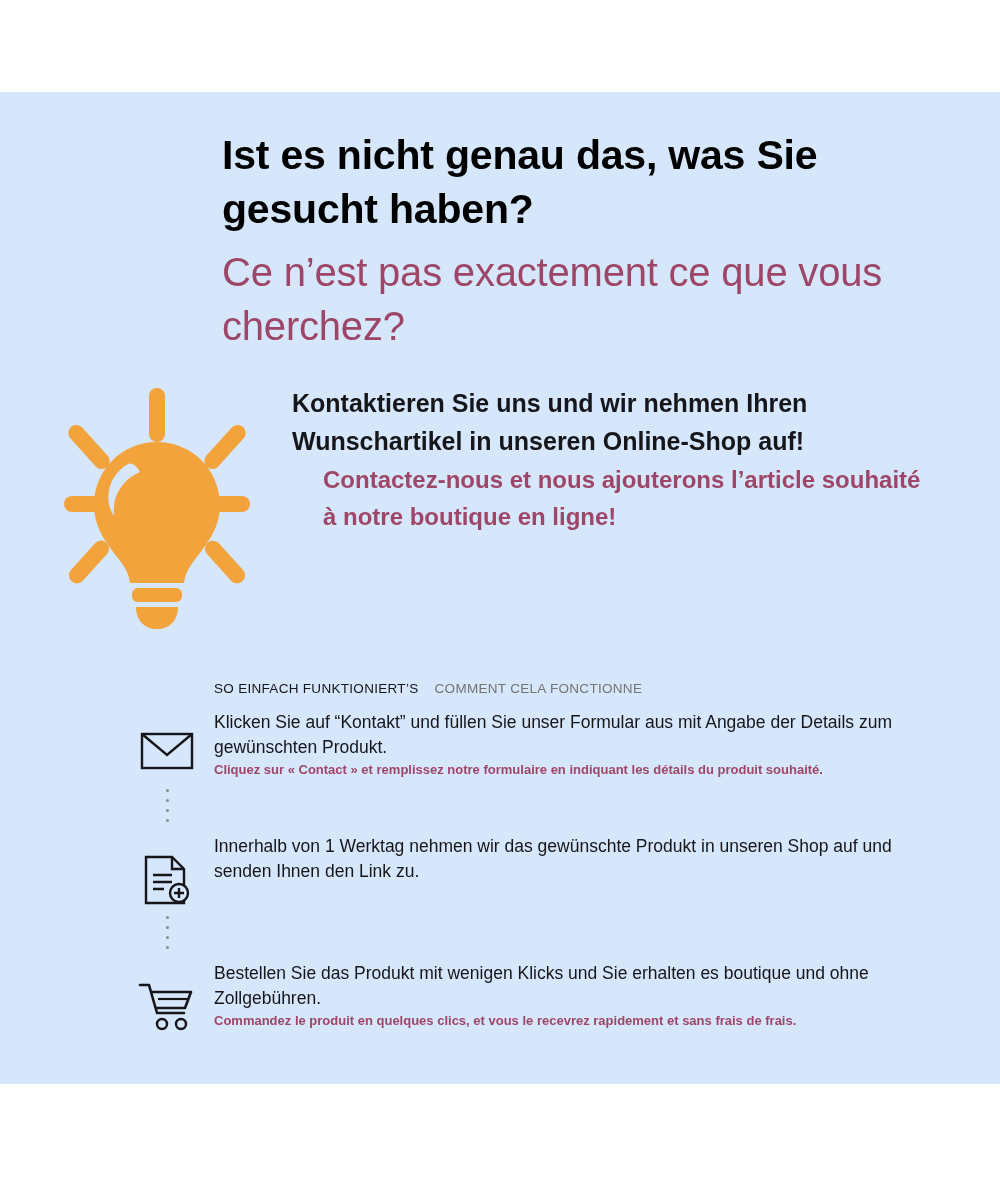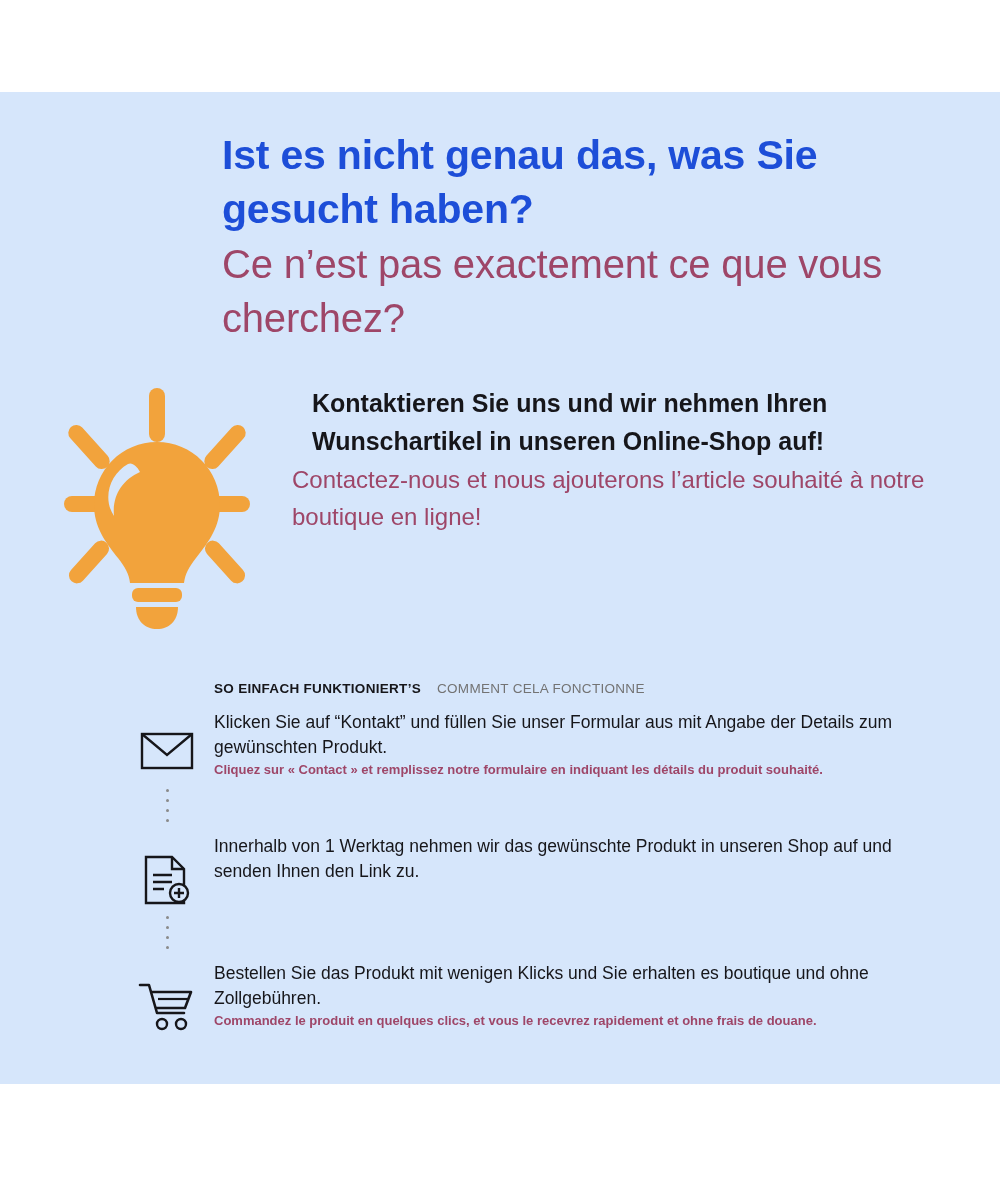--- a/index.html
+++ b/index.html
@@ -31,30 +31,30 @@
   .headline {
     position: absolute;
     left: 222px;
     top: 128px;
     width: 720px;
   }
   .headline .de {
     font-size: 41px;
     font-weight: bold;
     line-height: 1.32;
-    color: #1d4ed8;
+    color: #000000;
     letter-spacing: -0.2px;
   }
   .headline .fr {
     font-size: 40px;
     font-weight: normal;
     line-height: 1.34;
     color: #9e4668;
     letter-spacing: -0.2px;
-    margin-top: 2px;
+    margin-top: 10px;
   }
   
   .bulb-wrap {
     position: absolute;
     left: 36px;
     top: 388px;
     width: 240px;
     height: 250px;
   }
   
@@ -62,41 +62,41 @@
     position: absolute;
     left: 292px;
     top: 384px;
     width: 640px;
   }
   .intro .de {
     font-size: 25px;
     font-weight: bold;
     line-height: 1.52;
     color: #16161a;
-    margin-left: 20px;
   }
   .intro .fr {
     font-size: 24px;
-    font-weight: normal;
+    font-weight: bold;
     line-height: 1.56;
     color: #9e4668;
     margin-top: 1px;
+    margin-left: 31px;
   }
   
   .how-head {
     position: absolute;
     left: 214px;
     top: 681px;
     display: flex;
     align-items: baseline;
     gap: 16px;
   }
   .how-head .de {
     font-size: 13.5px;
-    font-weight: bold;
+    font-weight: normal;
     letter-spacing: 0.3px;
     color: #16161a;
   }
   .how-head .fr {
     font-size: 13.5px;
     font-weight: normal;
     letter-spacing: 0.3px;
     color: #737373;
   }
   
@@ -251,18 +251,18 @@
         <svg width="58" height="50" viewBox="0 0 58 50">
           <path d="M2 4 H11 L19 32 H46" fill="none" stroke="#16161a" stroke-width="2.6" stroke-linecap="round" stroke-linejoin="round"></path>
           <path d="M13 11 H53 L47 27 H18" fill="none" stroke="#16161a" stroke-width="2.6" stroke-linejoin="round"></path>
           <path d="M20 18 H50" stroke="#16161a" stroke-width="2.2"></path>
           <circle cx="24" cy="43" r="5" fill="none" stroke="#16161a" stroke-width="2.4"></circle>
           <circle cx="43" cy="43" r="5" fill="none" stroke="#16161a" stroke-width="2.4"></circle>
         </svg>
       </div>
       <div class="step-text">
         <div class="de">Bestellen Sie das Produkt mit wenigen Klicks und Sie erhalten es boutique und ohne Zollgebühren.</div>
-        <div class="fr">Commandez le produit en quelques clics, et vous le recevrez rapidement et ohne frais de douane.</div>
+        <div class="fr">Commandez le produit en quelques clics, et vous le recevrez rapidement et sans frais de frais.</div>
       </div>
     </div>
 
   </div>
 </div>
 
 </body></html>

